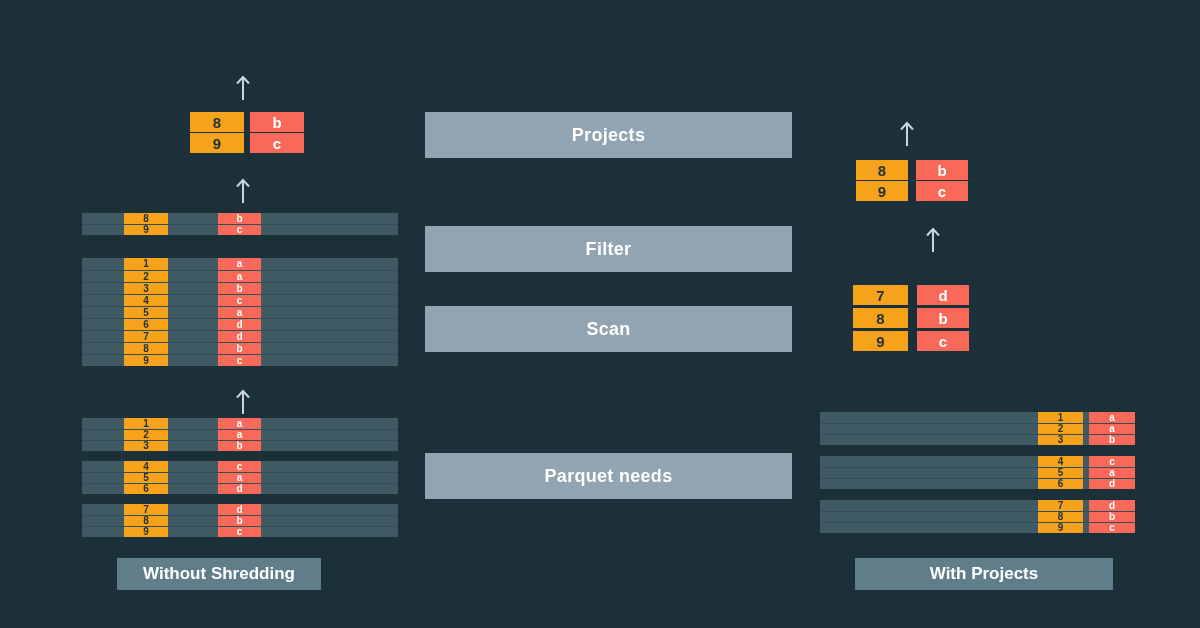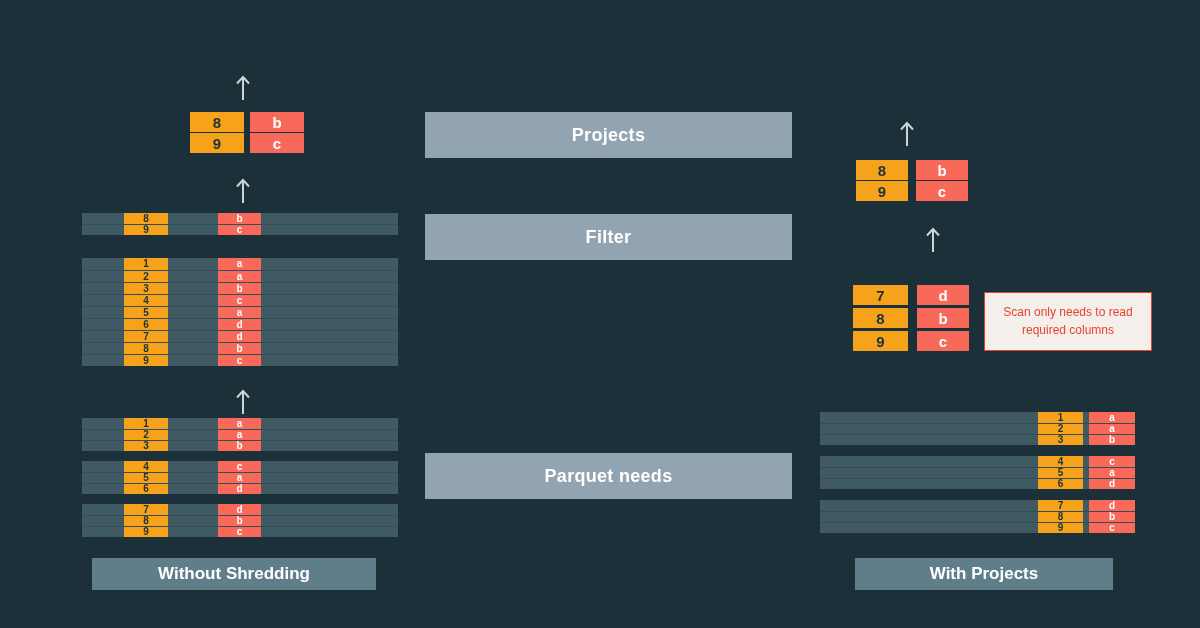--- a/index.html
+++ b/index.html
@@ -57,21 +57,22 @@
   .panel-label{position:absolute;top:558px;height:32px;background:var(--panel_label);
         color:#fff;font-weight:bold;font-size:17px;display:flex;align-items:center;justify-content:center;}
 </style>
 </head>
 <body>
 
 <div class="canvas">
 
 
   <div class="stage" style="top:112px">Projects</div>
-  <div class="stage" style="top:214px">Filter</div>
+  <div class="stage" style="top:226px">Filter</div>
+  <div class="stage" style="top:306px">Scan</div>
   <div class="stage" style="top:453px">Parquet needs</div>
 
   <svg class="arrow" style="left:235px;top:74px" width="16" height="27" viewBox="0 0 16 27">
     <path d="M8 26 L8 3 M2 9.5 L8 3 L14 9.5" stroke="#CCD5D8" stroke-width="2" fill="none"></path>
   </svg>
 
   <div class="pair" style="left:190px;top:112px;width:120px">
     <div class="pair-row">
       <div class="cell num" style="left:0;width:54px">8</div>
       <div class="cell letter" style="left:60px;width:54px">b</div>
@@ -176,21 +177,21 @@
     <div class="bar-row r11">
       <div class="cell num" style="left:42px;width:44px">8</div>
       <div class="cell letter" style="left:136px;width:43px">b</div>
     </div>
     <div class="bar-row r11">
       <div class="cell num" style="left:42px;width:44px">9</div>
       <div class="cell letter" style="left:136px;width:43px">c</div>
     </div>
   </div>
 
-  <div class="panel-label" style="left:92px;width:284px">Without Shredding</div>
+  <div class="panel-label" style="left:117px;width:204px">Without Shredding</div>
 
   <svg class="arrow" style="left:899px;top:120px" width="16" height="27" viewBox="0 0 16 27">
     <path d="M8 26 L8 3 M2 9.5 L8 3 L14 9.5" stroke="#CCD5D8" stroke-width="2" fill="none"></path>
   </svg>
 
   <div class="pair" style="left:856px;top:160px;width:120px">
     <div class="pair-row">
       <div class="cell num" style="left:0;width:52px">8</div>
       <div class="cell letter" style="left:60px;width:52px">b</div>
     </div>
@@ -212,21 +213,20 @@
     <div class="pair-row">
       <div class="cell num" style="left:0;width:55px">8</div>
       <div class="cell letter" style="left:64px;width:52px">b</div>
     </div>
     <div class="pair-row">
       <div class="cell num" style="left:0;width:55px">9</div>
       <div class="cell letter" style="left:64px;width:52px">c</div>
     </div>
   </div>
 
-  <div class="note">Scan only needs to read required columns</div>
 
   <div class="barblock" style="left:820px;top:412px;width:315px">
     <div class="bar-row r11">
       <div class="cell num" style="left:218px;width:45px">1</div>
       <div class="cell letter" style="left:269px;width:46px">a</div>
     </div>
     <div class="bar-row r11">
       <div class="cell num" style="left:218px;width:45px">2</div>
       <div class="cell letter" style="left:269px;width:46px">a</div>
     </div>

